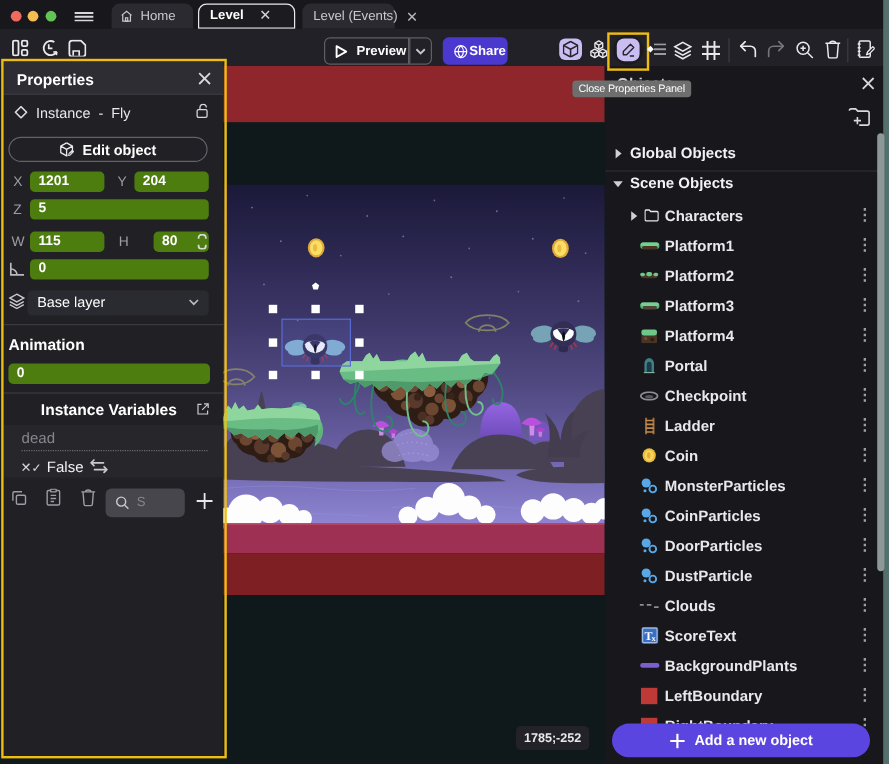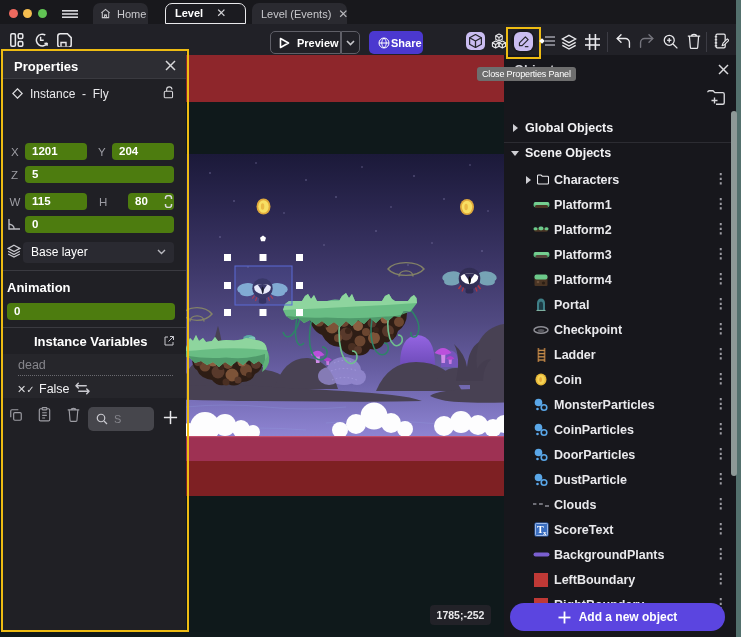--- a/index.html
+++ b/index.html
@@ -24,33 +24,33 @@
 <div class="abs" style="left:62px;top:9.5px;width:16px;">
   <svg width="16" height="8" viewBox="0 0 16 8">
       <g stroke="#d8d8dc" stroke-width="1.6">
         <line x1="0" y1="0.8" x2="16" y2="0.8"></line>
         <line x1="0" y1="4" x2="16" y2="4"></line>
         <line x1="0" y1="7.2" x2="16" y2="7.2"></line>
       </g>
     </svg>
 </div>
 
-<div class="abs" style="left:93px;top:3px;width:55px;height:21px;background:#2a2a30;border-radius:7px 7px 0 0;color:#c9c9cd;font-size:11px;display:flex;align-items:center;">
+<div class="abs" style="left:93px;top:3px;width:68px;height:21px;background:#2a2a30;border-radius:7px 7px 0 0;color:#c9c9cd;font-size:11px;display:flex;align-items:center;">
   <svg style="margin-left:7px" width="11" height="11" viewBox="0 0 24 24" fill="none" stroke="#c9c9cd" stroke-width="2.2">
       <path d="M3 10.5 12 3l9 7.5"></path>
       <path d="M5 9.5V21h14V9.5"></path>
       <rect x="10" y="15" width="4" height="6"></rect>
     </svg>
   <span style="margin-left:6px;">Home</span>
 </div>
 <div class="abs" style="left:165px;top:2.5px;width:81px;height:21.5px;background:#1b1b20;border:1.5px solid #e9e9ec;border-radius:7px 7px 0 0;color:#fff;font-size:11px;font-weight:bold;display:flex;align-items:center;">
   <span style="margin-left:9px;">Level</span>
   <span style="margin-left:13px;color:#d5d5d8;font-weight:normal;font-size:12px;">✕</span>
 </div>
-<div class="abs" style="left:252px;top:3px;width:95px;height:21px;background:#2a2a30;border-radius:7px 7px 0 0;color:#c9c9cd;font-size:11px;display:flex;align-items:center;white-space:nowrap;">
+<div class="abs" style="left:252px;top:3px;width:77px;height:21px;background:#2a2a30;border-radius:7px 7px 0 0;color:#c9c9cd;font-size:11px;display:flex;align-items:center;white-space:nowrap;">
   <span style="margin-left:9px;">Level (Events)</span>
   <span style="margin-left:7px;color:#b9b9bd;font-size:12px;">✕</span>
 </div>
 
 <div class="abs" style="left:0;top:24px;width:741px;height:31px;background:#212127;"></div>
 <div class="abs" id="tb-left" style="left:10px;top:33px;">
   <svg width="62" height="14" viewBox="0 0 62 14" fill="none" stroke="#e9e9ec" stroke-width="1.5">
 
     <rect x="0.8" y="0.8" width="4.6" height="12.4" rx="1.2"></rect>
     <rect x="8.2" y="0.8" width="4.6" height="4.6" rx="1.2"></rect>
@@ -422,20 +422,27 @@
 
   <svg class="abs" style="left:9px;top:37px;" width="11" height="11" viewBox="0 0 12 12" fill="none" stroke="#d9d9dc" stroke-width="1.4">
       <rect x="2.4" y="2.4" width="7.2" height="7.2" transform="rotate(45 6 6)"></rect>
     </svg>
   <div class="abs" style="left:27px;top:36px;color:#e9e9ec;font-size:12px;">Instance&nbsp;&nbsp;-&nbsp;&nbsp;Fly</div>
   <svg class="abs" style="left:160px;top:35px;" width="12" height="13" viewBox="0 0 20 22" fill="none" stroke="#d9d9dc" stroke-width="1.8">
       <rect x="2" y="9" width="14" height="11" rx="2"></rect>
       <path d="M6 9 V6 a4.5 4.5 0 0 1 9 0"></path>
     </svg>
 
+  <div class="abs" style="left:3.5px;top:63px;width:166px;height:21px;border:1px solid #62626a;border-radius:10.5px;display:flex;align-items:center;justify-content:center;color:#fff;">
+    <svg width="13" height="13" viewBox="0 0 24 24" fill="none" stroke="#e9e9ec" stroke-width="2" stroke-linejoin="round">
+        <path d="M12 2 L21 7 V15 L17 17.5 M12 2 L3 7 V17 L12 22 L13.5 21.2 M3 7 L12 12 L21 7 M12 12 V22"></path>
+        <path d="M20.7 13.6 l2 2 -5 5 -2.6 0.6 0.6-2.6 z" stroke-width="1.6"></path>
+      </svg>
+    <span style="margin-left:7px;font-size:12px;font-weight:bold;">Edit object</span>
+  </div>
 
   <div class="abs lbl" style="left:8px;top:95px;">X</div>
   <div class="inp abs" style="left:22px;top:92px;width:62px;">1201</div>
   <div class="lbl abs" style="left:95px;top:95px;">Y</div>
   <div class="inp abs" style="left:109px;top:92px;width:62px;">204</div>
 
   <div class="lbl abs" style="left:8px;top:117.5px;">Z</div>
   <div class="inp abs" style="left:22px;top:114.5px;width:149px;">5</div>
 
   <div class="lbl abs" style="left:6.5px;top:144.5px;">W</div>

